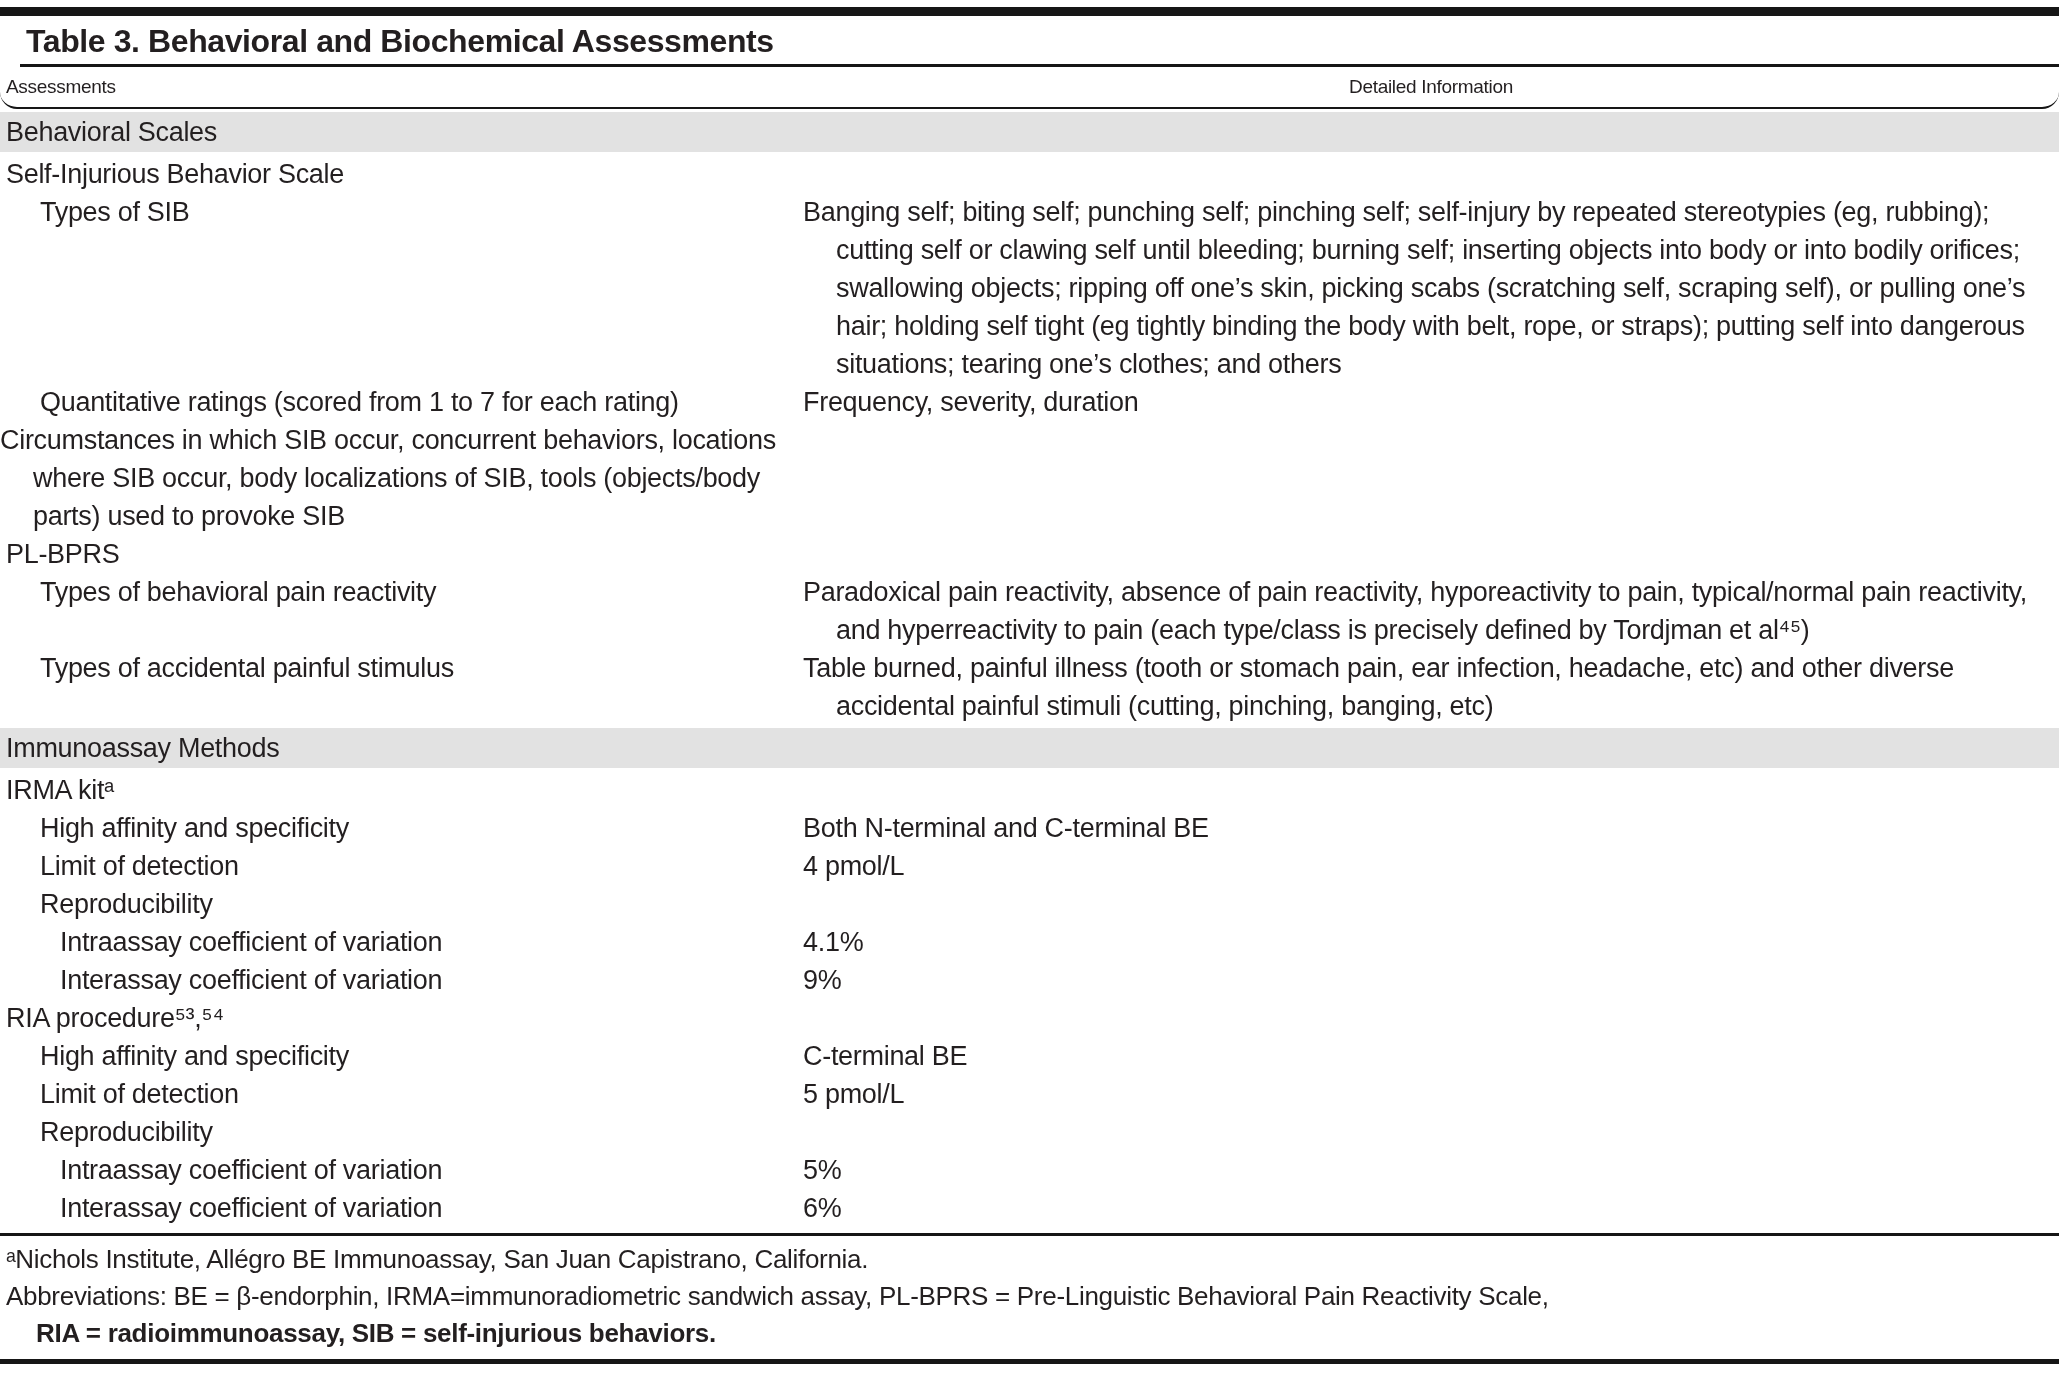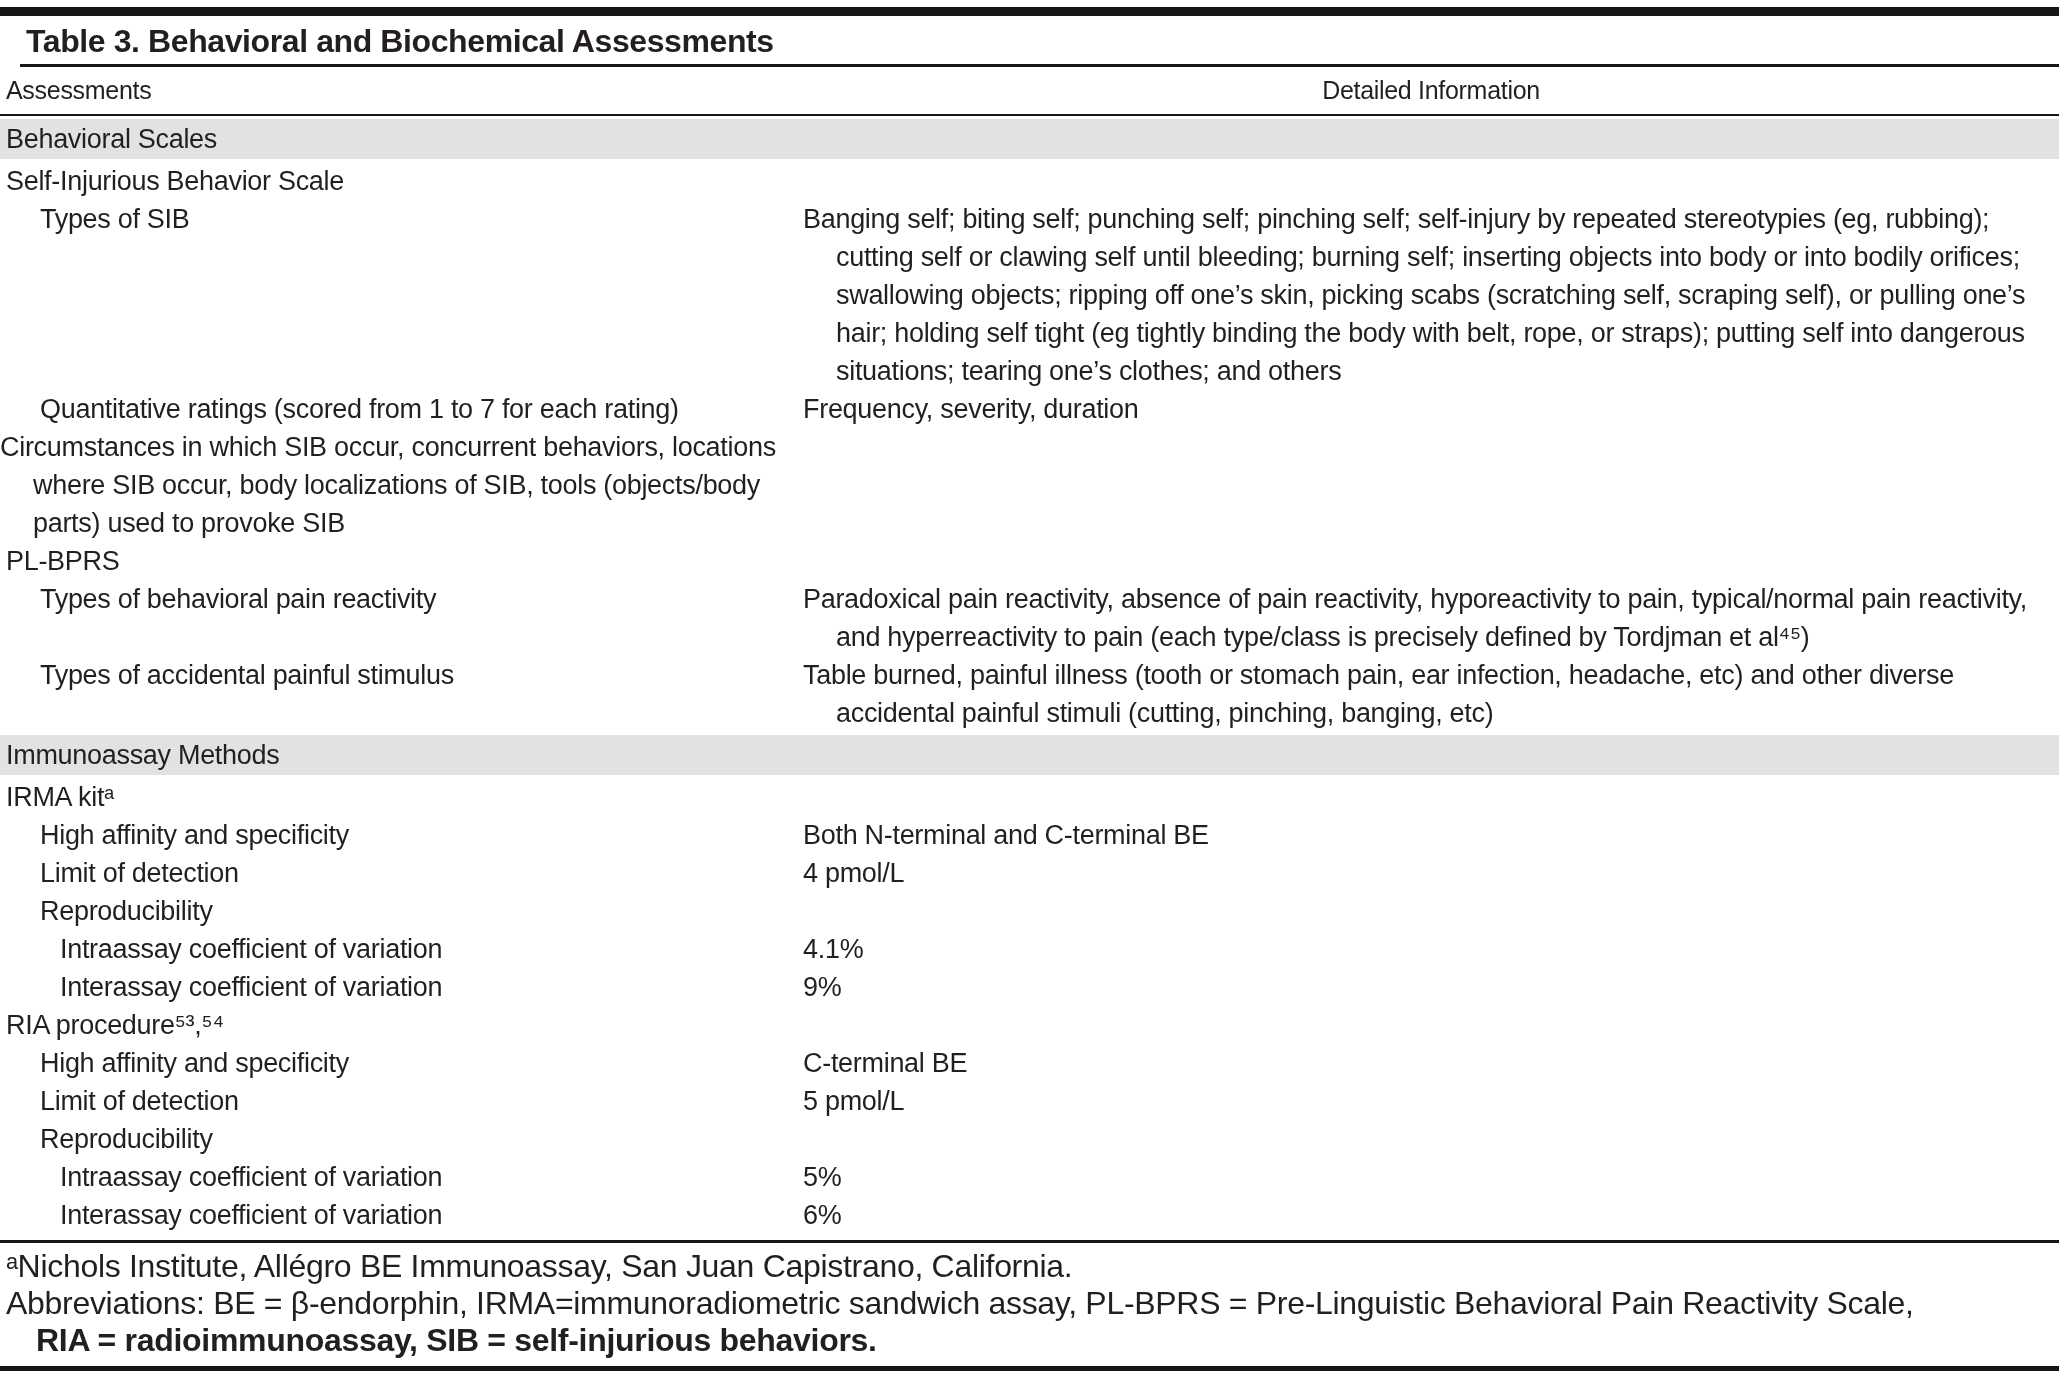--- a/index.html
+++ b/index.html
@@ -23,22 +23,23 @@
     font-weight: bold;
     letter-spacing: -0.4px;
     padding: 7px 0 4px 6px;
     border-bottom: 3px solid #161616;
     margin-left: 20px;
   }
   .header-row {
     display: grid;
     grid-template-columns: 803px 1fr;
     border-bottom: 2px solid #161616;
-    font-size: 25px;
+    font-size: 19px;
     letter-spacing: -0.3px;
+    border-radius: 17px;
   }
   .header-row .h-left { padding: 9px 0 9px 6px; }
   .header-row .h-right { text-align: center; padding: 9px 0; }
   .band {
     background: #e2e2e2;
     height: 40px;
     display: flex;
     align-items: center;
     padding-left: 6px;
     font-size: 27px;
@@ -59,21 +60,21 @@
   .label.ind2 { padding-left: 60px; }
   .detail {
     padding-left: 33px;
     text-indent: -33px;
     padding-right: 23px;
   }
   .footnotes {
     border-top: 3px solid #161616;
     margin-top: 6px;
     padding: 5px 8px 5px 6px;
-    font-size: 32px;
+    font-size: 26px;
     line-height: 37px;
     letter-spacing: -0.3px;
   }
   .fn-line2 { padding-left: 30px; font-weight: bold; }
   .bottombar {
     height: 5px;
     background: #161616;
     margin-top: 2px;
   }
 </style>

